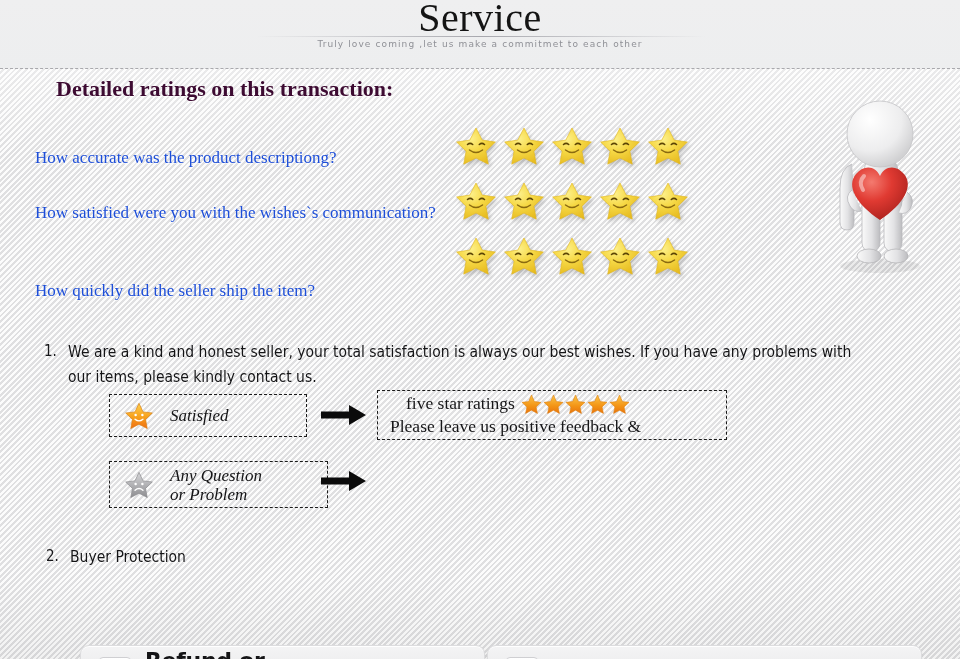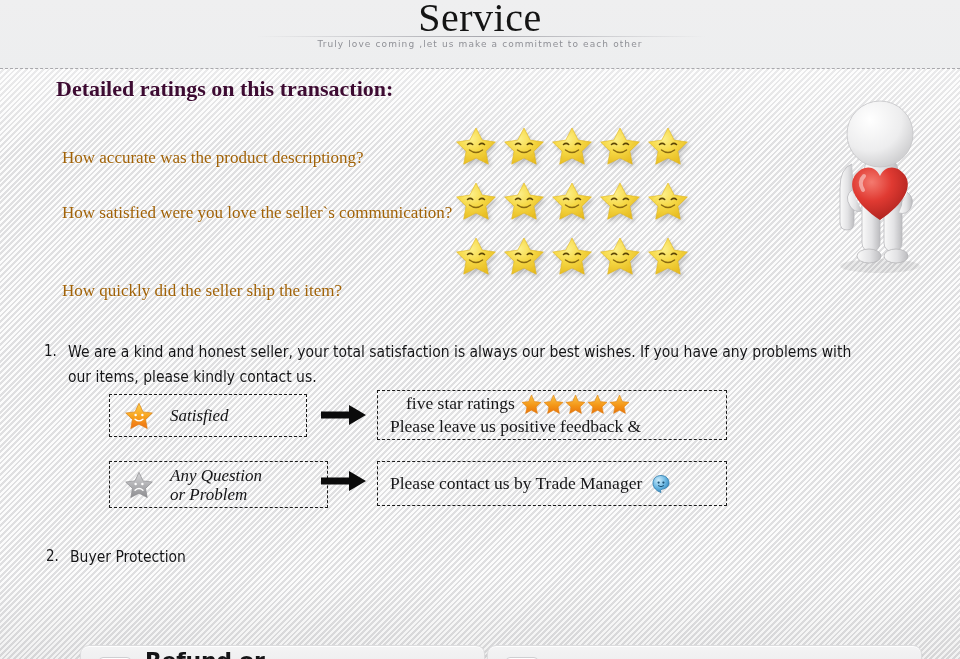--- a/index.html
+++ b/index.html
@@ -54,23 +54,23 @@
   
   .sec-title{
     position:absolute;left:14px;top:7px;
     font-family:"Liberation Serif", serif;
     font-size:22px;font-weight:bold;color:#3d0b32;
     text-shadow:0 1px 0 rgba(255,255,255,.7);
     margin-left:42px;
   }
   
   .q{
-    position:absolute;left:62px;
-    font-family:"Liberation Serif", serif;
-    font-size:17px;color:#a16207;white-space:nowrap;
+    position:absolute;left:35px;
+    font-family:"Liberation Serif", serif;
+    font-size:17px;color:#1d4ed8;white-space:nowrap;
     text-shadow:0 1px 0 rgba(255,255,255,.65);
   }
   .q0{top:79px;} .q1{top:134px;} .q2{top:189px;margin-top:23px;}
   .stars-row{position:absolute;left:455px;display:flex;gap:6px;}
   .sr0{top:56px;} .sr1{top:111px;} .sr2{top:166px;}
   .smstar{width:42px;height:42px;position:relative;filter:drop-shadow(2px 3px 2px rgba(0,0,0,.18));}
   
   .figure{position:absolute;left:806px;top:25px;width:148px;height:180px;}
   
   .li-num{
@@ -199,21 +199,21 @@
   </div>
   <div class="head-divider"></div>
 
   <div class="sheet"></div>
 
   <div class="layer" style="top:69px">
 
     <div class="sec-title">Detailed ratings on this transaction:</div>
 
     <div class="q q0">How accurate was the product descriptiong?</div>
-    <div class="q q1">How satisfied were you love the seller`s communication?</div>
+    <div class="q q1">How satisfied were you with the wishes`s communication?</div>
     <div class="q q2">How quickly did the seller ship the item?</div>
 
     <div class="stars-row sr0">
       <div class="smstar"><svg viewBox="0 0 42 42" width="42" height="42">
             <path d="M21 3 L27.2 15.1 L40.4 17 L30.9 26.2 L33.3 39.2 L21 33.1 L8.7 39.2 L11.1 26.2 L1.6 17 L14.8 15.1 Z" fill="url(#gGold)" stroke="#e0b61b" stroke-width=".6"></path>
             <path d="M12.5 19.5q2.6-2.1 5.2 0" stroke="#5b4405" stroke-width="1.6" fill="none" stroke-linecap="round"></path>
             <path d="M24.3 19.5q2.6-2.1 5.2 0" stroke="#5b4405" stroke-width="1.6" fill="none" stroke-linecap="round"></path>
             <path d="M14.5 25q6.5 5 13 0" stroke="#8a6a10" stroke-width="1.5" fill="none" stroke-linecap="round"></path>
           </svg></div>
       <div class="smstar"><svg viewBox="0 0 42 42" width="42" height="42">
@@ -386,33 +386,20 @@
           <span style="display:block">Any Question</span>
           <span style="display:block">or Problem</span>
         </span>
       </div>
     </div>
     <div class="arrow ar2">
       <svg viewBox="0 0 46 22" width="46" height="22">
           <path d="M0 7.5 L28 7.5 L28 1 L45 11 L28 21 L28 14.5 L0 14.5 Z" fill="#0b0b0b"></path>
         </svg>
     </div>
-    <div class="dbox db-right2">
-      <div class="dbox-in" style="padding-left:12px;">
-        <span class="rtxt">Please contact us by Trade Manager</span>
-        <span style="display:inline-block;width:20px;height:20px;margin-left:9px;">
-          <svg viewBox="0 0 20 20" width="20" height="20">
-              <path d="M10 1.5 C5 1.5 2 5 2 9 C2 13.6 5.6 17 10 18.5 C9.2 16.6 9.6 15.6 11.4 15.2 C15.2 14.4 18 12.2 18 9 C18 5 15 1.5 10 1.5 Z" fill="url(#gTM)" stroke="#2a79ab" stroke-width=".8"></path>
-              <circle cx="7.6" cy="8.6" r="1.1" fill="#1b4f72"></circle>
-              <circle cx="12.4" cy="8.6" r="1.1" fill="#1b4f72"></circle>
-              <path d="M7.4 11.8 q2.6 2 5.2 0" stroke="#1b4f72" stroke-width="1" fill="none" stroke-linecap="round"></path>
-            </svg>
-        </span>
-      </div>
-    </div>
 
     <div class="li-num n2">2.</div>
     <div class="li-txt t2">Buyer Protection</div>
 
     <div class="panel p1">
       <span class="chk">
         <svg viewBox="0 0 30 30" width="28" height="28" style="position:absolute;left:0;top:0;">
             <rect x="4.5" y="5.5" width="18" height="18" fill="none" stroke="#0e6b2a" stroke-width="1.6"></rect>
             <path d="M7 14.5 L12.5 20.5 L25 4.5 L28 7 L13 25 L5 16 Z" fill="#0e6b2a"></path>
           </svg>

